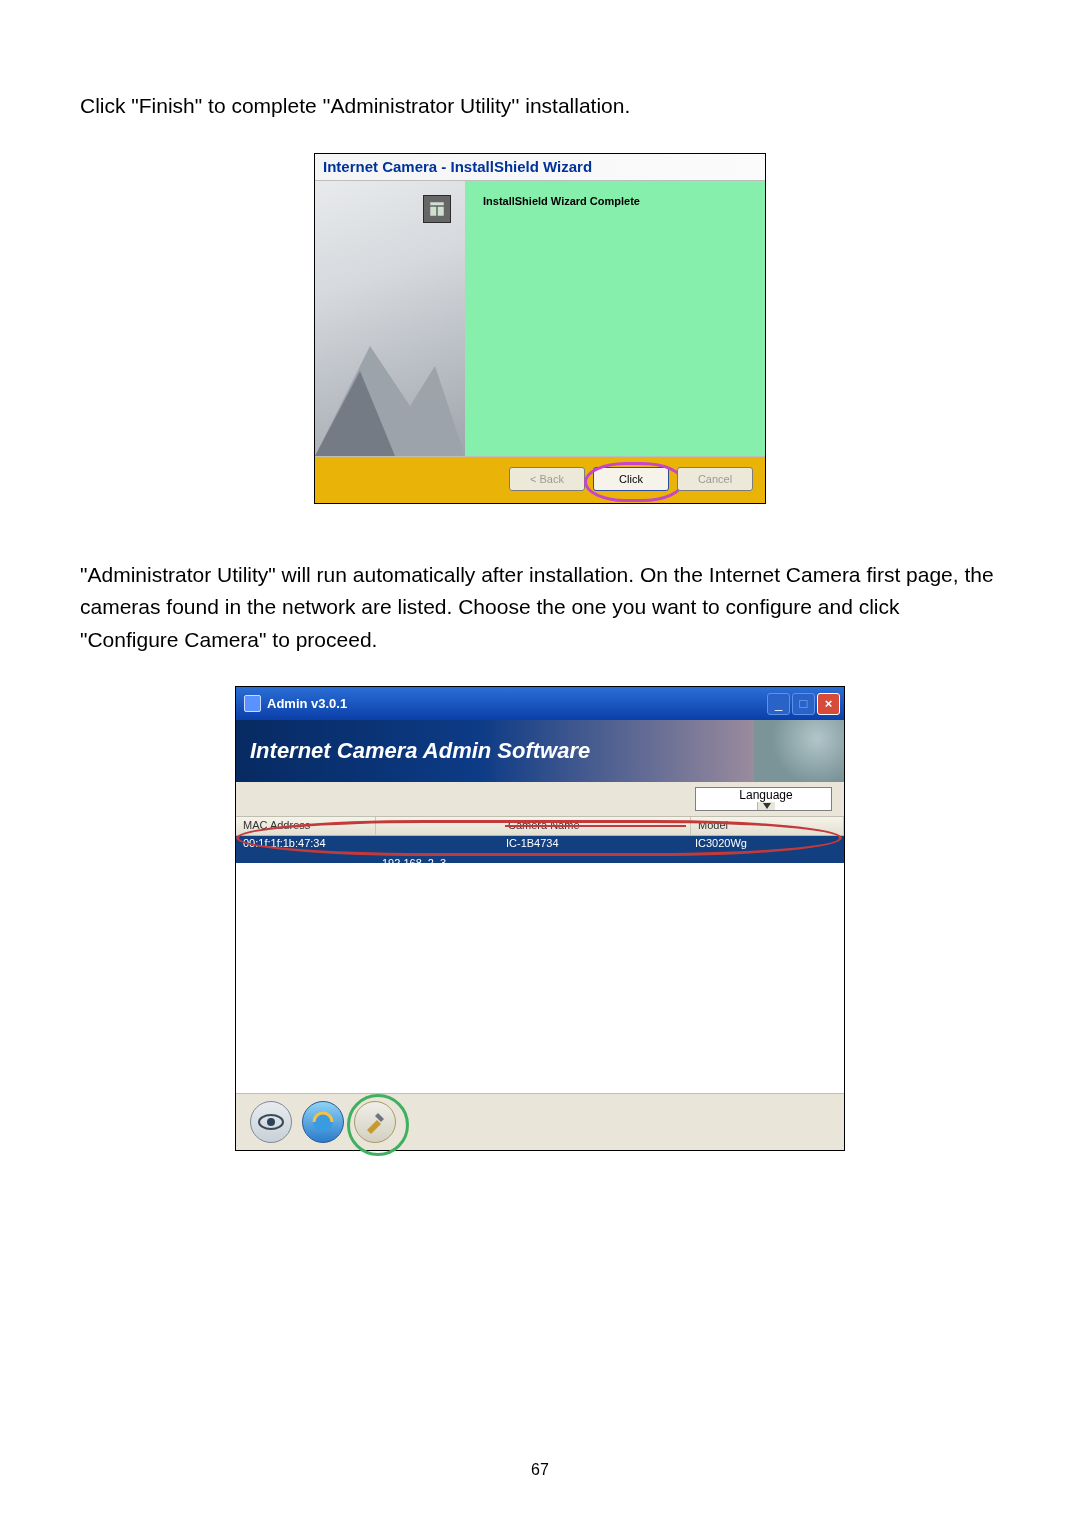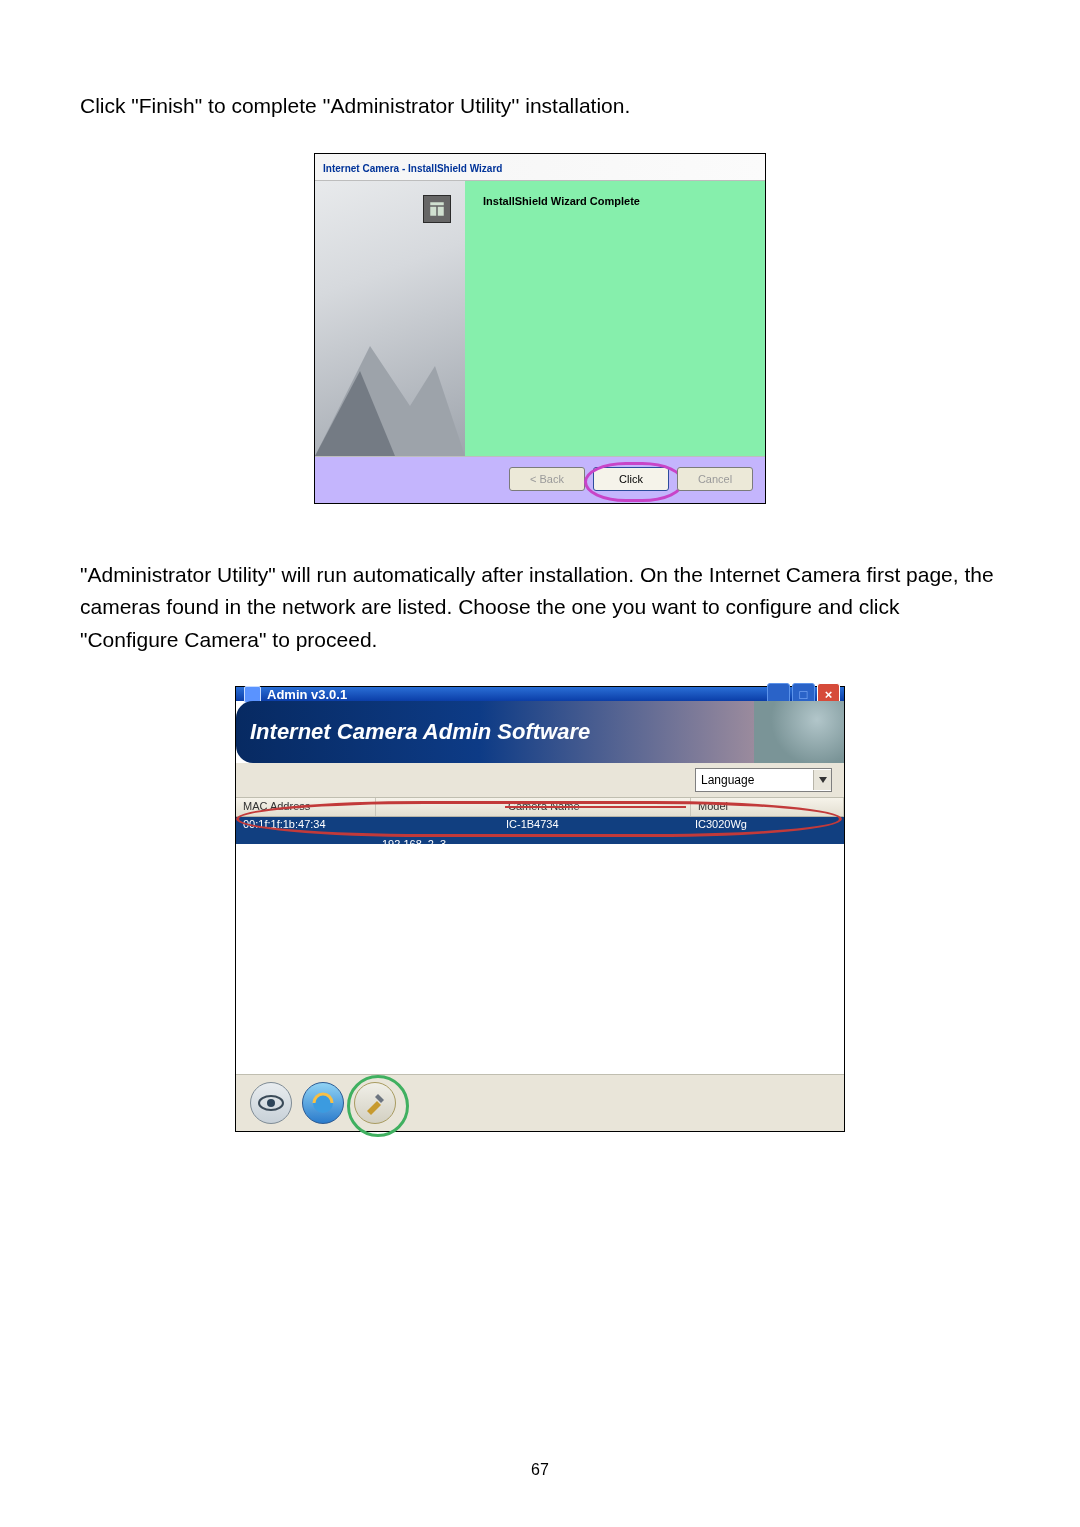--- a/index.html
+++ b/index.html
@@ -2,50 +2,50 @@
 <html><head>
 <meta charset="utf-8">
 <style>
   html,body{margin:0;padding:0;background:#fff;font-family:Arial,Helvetica,sans-serif;}
   .page{width:1080px;min-height:1527px;margin:0 auto;position:relative;box-sizing:border-box;padding:90px 80px 0 80px;color:#000;}
   .para{font-size:21px;line-height:1.55;margin:0 0 30px 0;}
   .fig{border:1px solid #000;margin:30px auto 55px auto;background:#fff;}
   
   .wizard{width:450px;}
   .wiz-titlebar{background:linear-gradient(to right,#f5f5f5,#fbfbfb);padding:4px 8px;border-bottom:1px solid #bdbdbd;}
-  .wiz-title{font-family:Tahoma,Arial,sans-serif;font-size:10px;font-weight:bold;color:#003399;}
+  .wiz-title{font-family:Tahoma,Arial,sans-serif;font-size:15px;font-weight:bold;color:#003399;}
   .wiz-body{display:flex;height:275px;}
   .wiz-left{width:150px;background:linear-gradient(160deg,#e8eaec 0%,#d6d9dd 35%,#9fa5ad 100%);position:relative;}
   .wiz-box{position:absolute;top:14px;right:14px;width:26px;height:26px;background:#666;border:1px solid #2b2b2b;display:flex;align-items:center;justify-content:center;color:#d0e0d0;}
   .wiz-box svg{width:18px;height:18px;}
   .mountain{position:absolute;bottom:0;left:0;width:150px;height:140px;}
   .wiz-right{flex:1;background:#86efac;padding:14px 18px;}
   .wiz-h{font-family:Tahoma,Arial,sans-serif;font-size:11px;font-weight:bold;color:#000;margin-bottom:12px;}
   .wiz-p{font-family:Tahoma,Arial,sans-serif;font-size:11px;color:#000;line-height:1.35;}
-  .wiz-btnbar{background:#c4b5fd;border-top:1px solid #bdbdbd;padding:10px 12px 12px 0;display:flex;justify-content:flex-end;gap:8px;}
+  .wiz-btnbar{background:#eab308;border-top:1px solid #bdbdbd;padding:10px 12px 12px 0;display:flex;justify-content:flex-end;gap:8px;}
   .btn{position:relative;font-family:Tahoma,Arial,sans-serif;font-size:11px;height:22px;width:74px;background:#ece9d8;border:1px solid #7b7b7b;border-radius:3px;display:flex;align-items:center;justify-content:center;}
   .btn.disabled{color:#9a9a9a;}
   .btn.finish{border:1px solid #2c4b9c;background:#f5f3ea;}
   .finish-ring{position:absolute;top:-6px;left:-10px;width:94px;height:34px;border:3px solid #c844c8;border-radius:50%/60%;pointer-events:none;}
   
   .admin{width:608px;}
-  .adm-titlebar{height:14px;background:linear-gradient(to bottom,#2a6fd6,#0b3ea8);display:flex;align-items:center;justify-content:space-between;padding:0 4px 0 8px;gap:16px;}
+  .adm-titlebar{height:33px;background:linear-gradient(to bottom,#2a6fd6,#0b3ea8);display:flex;align-items:center;justify-content:space-between;padding:0 4px 0 8px;gap:16px;}
   .adm-title-left{display:flex;align-items:center;gap:6px;}
   .adm-appicon{width:15px;height:15px;background:#5a93ff;border:1px solid #c8dcff;border-radius:2px;}
   .adm-title{color:#fff;font-family:Tahoma,Arial,sans-serif;font-size:13px;font-weight:bold;}
   .adm-caps{display:flex;gap:2px;}
   .cap{width:21px;height:20px;border-radius:3px;display:flex;align-items:center;justify-content:center;font-family:Arial;font-size:13px;color:#fff;}
   .cap.min,.cap.max{background:#2a63c8;border:1px solid #5c93ea;}
   .cap.max{color:#8ab6ff;}
   .cap.close{background:#d64b3a;border:1px solid #fff;font-weight:bold;}
-  .adm-banner{height:62px;background:linear-gradient(to right,#072a62 0%,#0d3b86 40%,#c9a5a5 100%);display:flex;align-items:center;padding-left:14px;position:relative;border-radius:17px;}
+  .adm-banner{height:62px;background:linear-gradient(to right,#072a62 0%,#0d3b86 40%,#c9a5a5 100%);display:flex;align-items:center;padding-left:14px;position:relative;}
   .adm-banner-title{color:#fdfeff;font-family:Arial,sans-serif;font-style:italic;font-weight:bold;font-size:22px;}
   .adm-banner-img{position:absolute;right:0;top:0;height:62px;width:90px;background:radial-gradient(circle at 70% 30%,#b2c6ca 0%,#7a9497 60%);}
   .adm-strip{height:34px;background:#e9e5d9;display:flex;align-items:center;justify-content:flex-end;padding-right:12px;border-bottom:1px solid #c0beb0;}
-  .lang-sel{width:130px;height:22px;background:#fff;border:1px solid #7f7f7f;display:flex;align-items:center;justify-content:space-between;font-family:Tahoma,Arial,sans-serif;font-size:12px;padding-left:5px;}
+  .lang-sel{width:130px;height:22px;background:#fff;border:1px solid #7f7f7f;display:flex;align-items:center;justify-content:space-between;font-family:Tahoma,Arial,sans-serif;font-size:12px;padding-left:5px;flex-direction:column;}
   .lang-arrow{width:17px;height:20px;background:#e8e5da;border-left:1px solid #b8b5a9;display:flex;align-items:center;justify-content:center;}
   .tri{width:0;height:0;border-left:4px solid transparent;border-right:4px solid transparent;border-top:6px solid #333;}
   .adm-table-area{background:#701a75;}
   .tbl-head,.tbl-row{display:flex;}
   .tbl-head{height:18px;background:linear-gradient(to bottom,#f6f3ea,#e3dfd1);border-bottom:1px solid #b8b5a9;}
   .th{font-family:Tahoma,Arial,sans-serif;font-size:11px;color:#323232;padding:2px 7px 0 7px;border-right:1px solid #c9c6ba;position:relative;}
   .col-mac{width:125px;}
   .col-ip{width:110px;margin-top:20px;}
   .col-name{width:175px;}
   .col-model{flex:1;}

